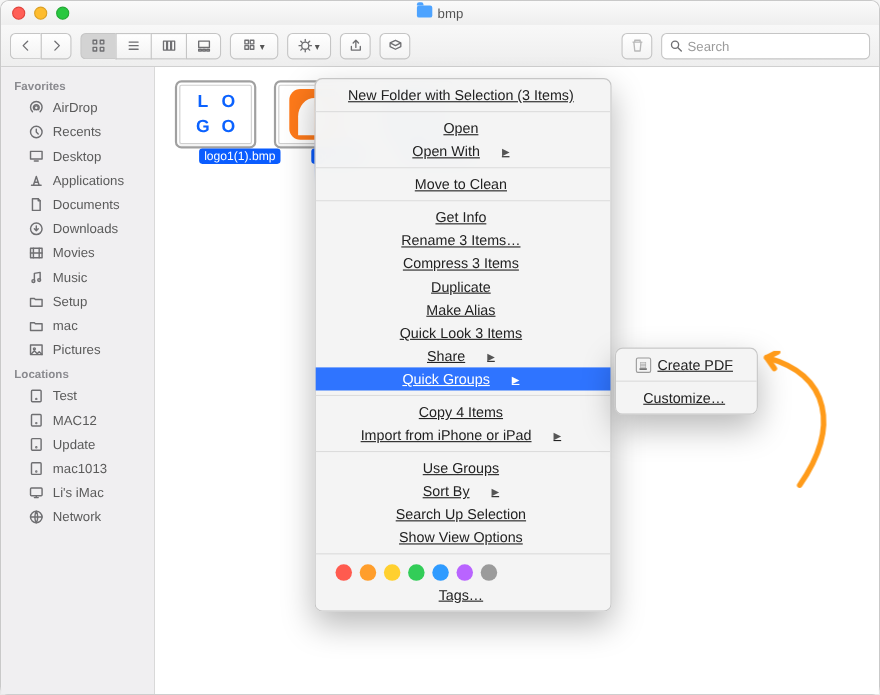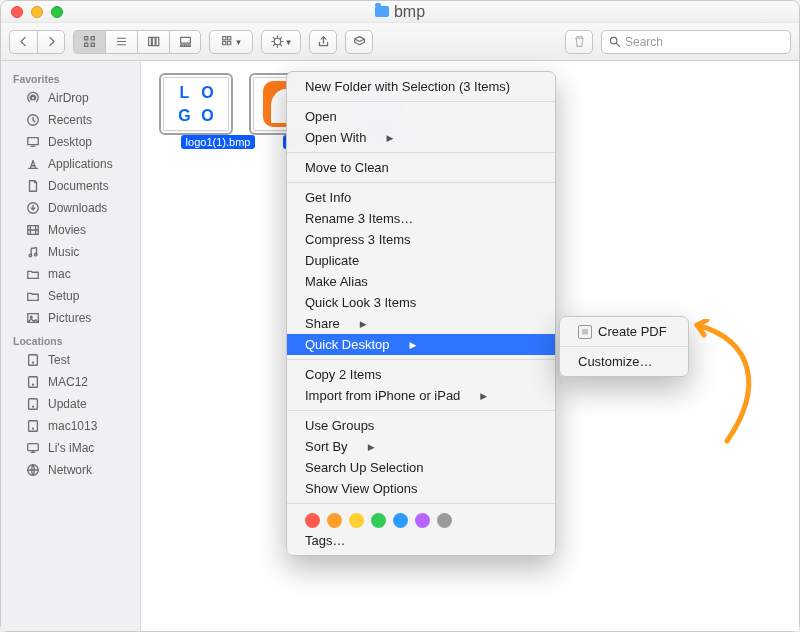--- a/index.html
+++ b/index.html
@@ -8,21 +8,21 @@
 
 .window { width: 800px; height: 632px; border: 1px solid #c9c9c9; border-radius: 8px; background: #fff; display: flex; flex-direction: column; box-shadow: 0 10px 40px rgba(0,0,0,.25); }
 .titlebar { height: 22px; display: flex; align-items: center; justify-content: center; border-bottom: 1px solid #e6e6e6; background: linear-gradient(#fafafa,#efefef); border-top-left-radius: 8px; border-top-right-radius: 8px; position: relative; }
 .traffic { position: absolute; left: 10px; top: 5px; display: flex; gap: 8px; }
 .dot { width: 12px; height: 12px; border-radius: 50%; }
 .dot.red { background: #ff5f57; border: 1px solid #e1433c; }
 .dot.yel { background: #febc2e; border: 1px solid #dba024; }
 .dot.grn { background: #28c840; border: 1px solid #23a834; }
 .title-folder { width: 14px; height: 11px; background: #4da3ff; border-radius: 2px; display: inline-block; margin-right: 5px; position: relative; }
 .title-folder::before { content:""; position:absolute; top:-3px; left:0; width:6px; height:3px; background:#4da3ff; border-radius:2px 2px 0 0;}
-.titlebar .title { font-size: 16px; color: #555; display:flex; align-items:center;}
+.titlebar .title { font-size: 12px; color: #555; display:flex; align-items:flex-start;}
 
 .toolbar { height: 38px; display: flex; align-items: center; padding: 0 8px; gap: 8px; background: linear-gradient(#f8f8f8,#eeeeee); border-bottom: 1px solid #d0d0d0; }
 .tbtn { height: 24px; min-width: 28px; border: 1px solid #c5c5c5; border-radius: 5px; background: linear-gradient(#ffffff,#f3f3f3); display:flex; align-items:center; justify-content:center; color:#555; font-size:12px; }
 .tbtn.seg { border-radius: 0; border-right: none; }
 .seggroup { display:flex; }
 .seggroup .tbtn:first-child{border-top-left-radius:5px;border-bottom-left-radius:5px;}
 .seggroup .tbtn:last-child{border-top-right-radius:5px;border-bottom-right-radius:5px;border-right:1px solid #c5c5c5;}
 .tbtn.active { background:#d3d3d3; }
 .searchbox { flex:1; max-width:200px; height:24px; border:1px solid #c5c5c5; border-radius:5px; background:#fff; display:flex; align-items:center; padding:0 6px; color:#9b9b9b; font-size:12px; gap:4px; margin-left:auto;}
 .spacer { flex:1; }
@@ -46,21 +46,21 @@
 .logo-th { width:46px; height:46px; background:#fff; display:grid; grid-template-columns:1fr 1fr; grid-template-rows:1fr 1fr; }
 .logo-th span { display:flex; align-items:center; justify-content:center; font-weight:800; font-size:16px; color:#0b62ff;}
 .ocr-th { width:46px; height:46px; border-radius:10px; background:#ff7a1a; position:relative; overflow:hidden;}
 .ocr-th::after{content:"";position:absolute;inset:8px 8px 4px 8px;background:#fff;border-radius:50% 50% 50% 0;}
 .ocr-th::before{content:"OCR";position:absolute;top:1px;right:1px;font-size:6px;color:#fff;background:#1aaaff;padding:0 2px;border-radius:2px;}
 .master-th { width:46px; height:46px; border-radius:10px; background:#1e73ff; display:flex;align-items:center;justify-content:center;}
 .master-th span{width:26px;height:26px;background:#fff;border-radius:6px;display:flex;align-items:center;justify-content:center;color:#1e73ff;font-weight:800;font-size:18px;}
 
 
 .menu { position:absolute; background:rgba(244,244,244,.98); border:1px solid #c6c6c6; border-radius:7px; box-shadow: 0 12px 30px rgba(0,0,0,.28); font-size:13px; color:#222; padding:4px 0; backdrop-filter: blur(10px);}
-.menu .mi { padding: 3px 22px 3px 18px; display:flex; align-items:center; justify-content:flex-start; white-space:nowrap; min-height:20px;}
+.menu .mi { padding: 3px 22px 3px 18px; display:flex; align-items:center; justify-content:center; white-space:nowrap; min-height:20px;text-decoration:underline;}
 .menu .mi.sub::after { content:"▶"; font-size:9px; color:#555; margin-left:20px;}
 .menu .mi.hl { background:#2f74ff; color:#fff; }
 .menu .mi.hl.sub::after{color:#fff;}
 .menu hr { border:none; border-top:1px solid #dcdcdc; margin:4px 0;}
 .menu .tags { display:flex; gap:7px; padding:5px 18px 2px;}
 .tagdot { width:15px; height:15px; border-radius:50%; }
 
 .submenu { position:absolute; }
 .sm-item { display:flex; align-items:center; gap:6px; }
 .sm-icon { width:14px;height:14px;border:1px solid #999; border-radius:2px; display:flex;align-items:center;justify-content:center;font-size:7px;color:#999;}
@@ -246,29 +246,29 @@
               </svg>
             </span>
             <span>Music</span>
           </div>
           <div class="item">
             <span class="sicon">
               <svg class="i" viewBox="0 0 16 16">
                 <path d="M2 5h4l1 1h7v7H2z"></path>
               </svg>
             </span>
+            <span>Setup</span>
+          </div>
+          <div class="item">
+            <span class="sicon">
+              <svg class="i" viewBox="0 0 16 16">
+                <path d="M2 5h4l1 1h7v7H2z"></path>
+              </svg>
+            </span>
             <span>mac</span>
-          </div>
-          <div class="item">
-            <span class="sicon">
-              <svg class="i" viewBox="0 0 16 16">
-                <path d="M2 5h4l1 1h7v7H2z"></path>
-              </svg>
-            </span>
-            <span>Setup</span>
           </div>
           <div class="item">
             <span class="sicon">
               <svg class="i" viewBox="0 0 16 16">
                 <rect x="2" y="3" width="12" height="10"></rect>
                 <circle cx="6" cy="7" r="1"></circle>
                 <path d="M3 12l3-3 3 3 2-2 3 3"></path>
               </svg>
             </span>
             <span>Pictures</span>
@@ -393,25 +393,25 @@
           <div class="mi">
             <span>Make Alias</span>
           </div>
           <div class="mi">
             <span>Quick Look 3 Items</span>
           </div>
           <div class="mi sub">
             <span>Share</span>
           </div>
           <div class="mi sub hl">
-            <span>Quick Desktop</span>
-          </div>
-          <hr>
-          <div class="mi">
-            <span>Copy 2 Items</span>
+            <span>Quick Groups</span>
+          </div>
+          <hr>
+          <div class="mi">
+            <span>Copy 4 Items</span>
           </div>
           <div class="mi sub">
             <span>Import from iPhone or iPad</span>
           </div>
           <hr>
           <div class="mi">
             <span>Use Groups</span>
           </div>
           <div class="mi sub">
             <span>Sort By</span>

